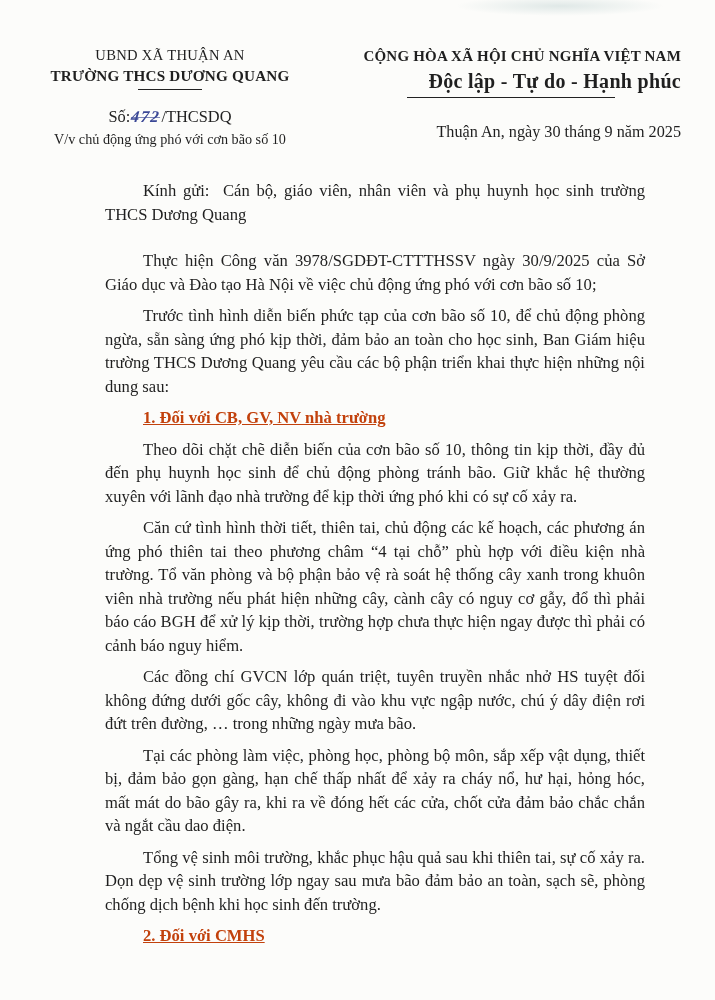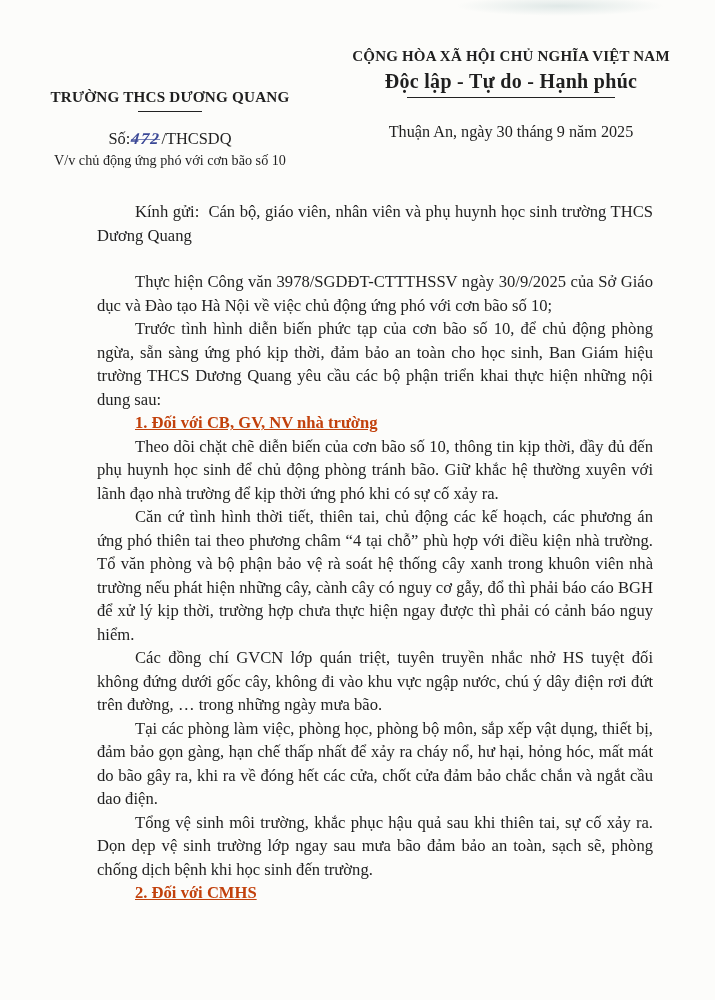--- a/index.html
+++ b/index.html
@@ -34,34 +34,33 @@
   .lh-left {
     width: 272px;
     margin-left: 34px;
     text-align: center;
     flex-shrink: 0;
   }
   .lh-right {
     width: 340px;
     margin-left: auto;
     margin-right: 34px;
-    text-align: center;
+    text-align: right;
     flex-shrink: 0;
   }
   .org-parent {
     font-size: 14.6px;
     line-height: 1.35;
     letter-spacing: 0.3px;
   }
   .org-name {
     font-size: 15.2px;
     font-weight: bold;
     line-height: 1.35;
     letter-spacing: 0.2px;
-    margin-top: 41px;
   }
   .rule {
     border: 0;
     border-top: 1.6px solid #222;
     margin: 3px auto 0 auto;
   }
   .rule-left { width: 64px; }
   .rule-right { width: 208px; }
   .doc-number {
     margin-top: 17px;
@@ -102,21 +101,21 @@
     font-size: 16.2px;
     margin-top: 25px;
   }
   .body {
     margin: 31px 62px 0 97px;
     font-size: 16.6px;
     line-height: 23.5px;
     text-align: justify;
   }
   .body p {
-    margin: 0;
+    margin: 8px;
     text-indent: 38px;
   }
   .salutation {
     margin-bottom: 23px !important;
   }
   .heading {
     font-weight: bold;
     color: #c2410c;
     text-decoration: underline;
   }
@@ -124,20 +123,21 @@
 </head>
 <body>
 
 <div class="page">
 
   <div class="scan-smudge"></div>
 
   <div class="letterhead">
 
     <div class="lh-left">
+      <div class="org-parent">UBND XÃ THUẬN AN</div>
       <div class="org-name">TRƯỜNG THCS DƯƠNG QUANG</div>
       <hr class="rule rule-left">
       <div class="doc-number"><span>Số:</span><span class="handwritten">472</span><span>/THCSDQ</span></div>
       <div class="doc-subject">V/v chủ động ứng phó với cơn bão số 10</div>
     </div>
 
     <div class="lh-right">
       <div class="country">CỘNG HÒA XÃ HỘI CHỦ NGHĨA VIỆT NAM</div>
       <div class="motto">Độc lập - Tự do - Hạnh phúc</div>
       <hr class="rule rule-right">

